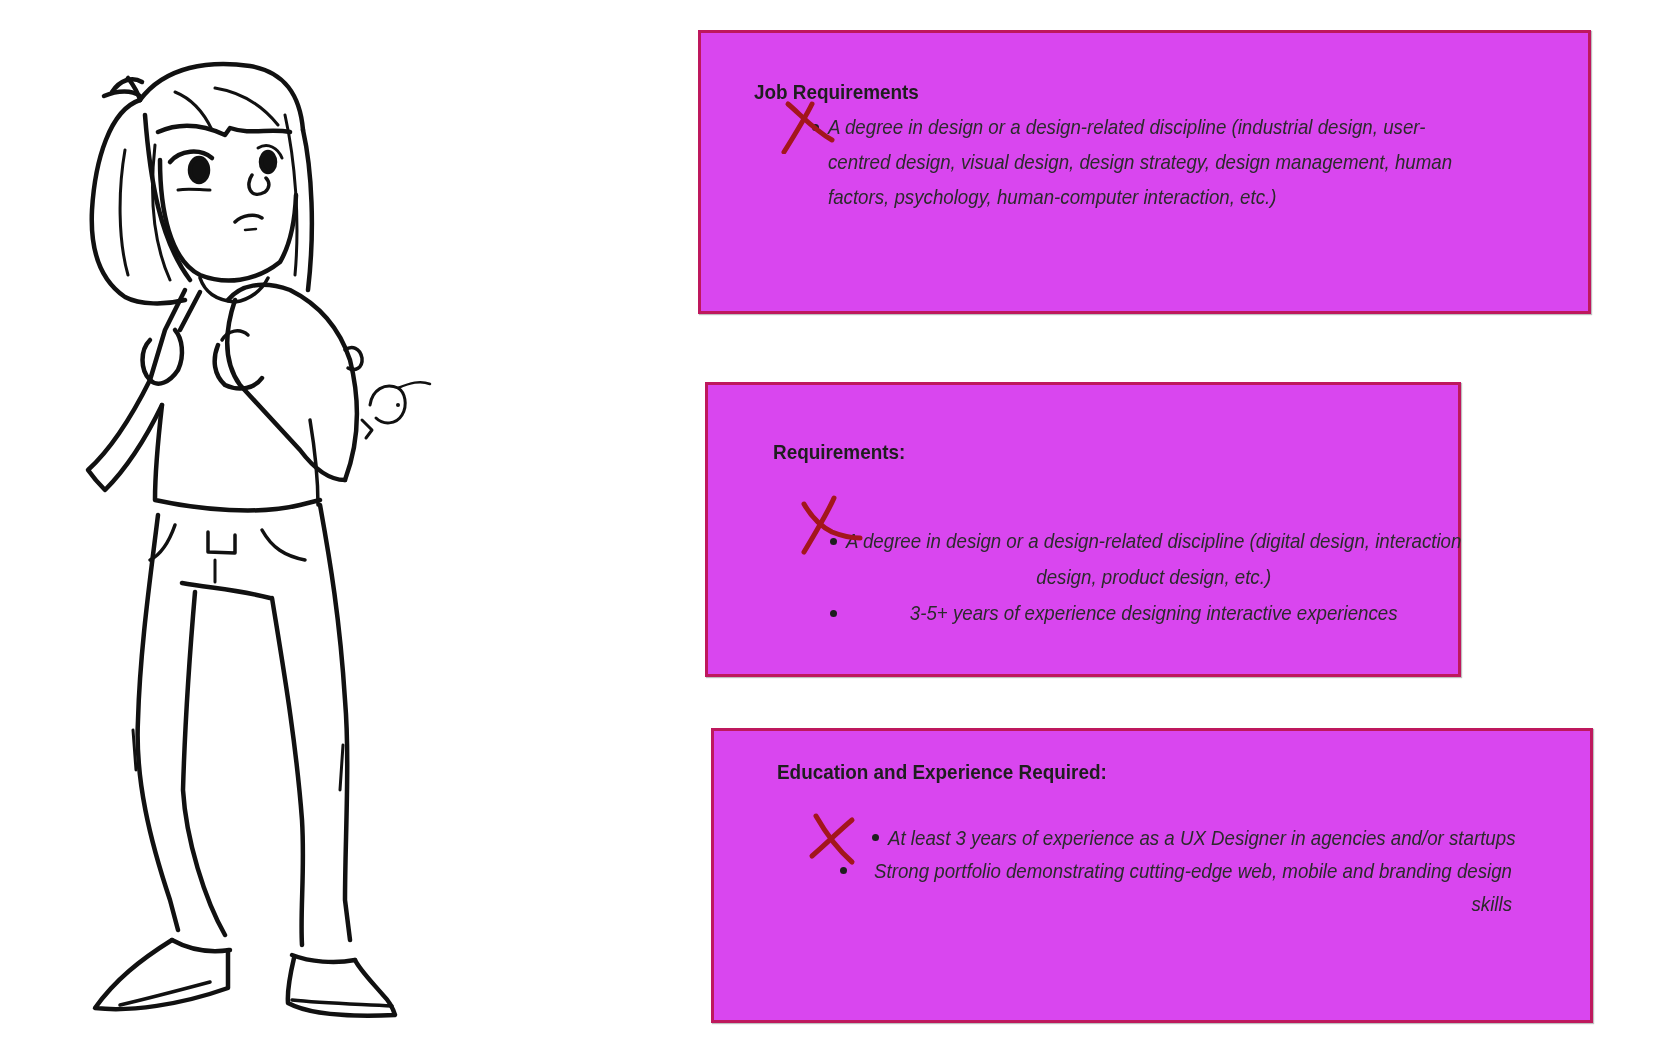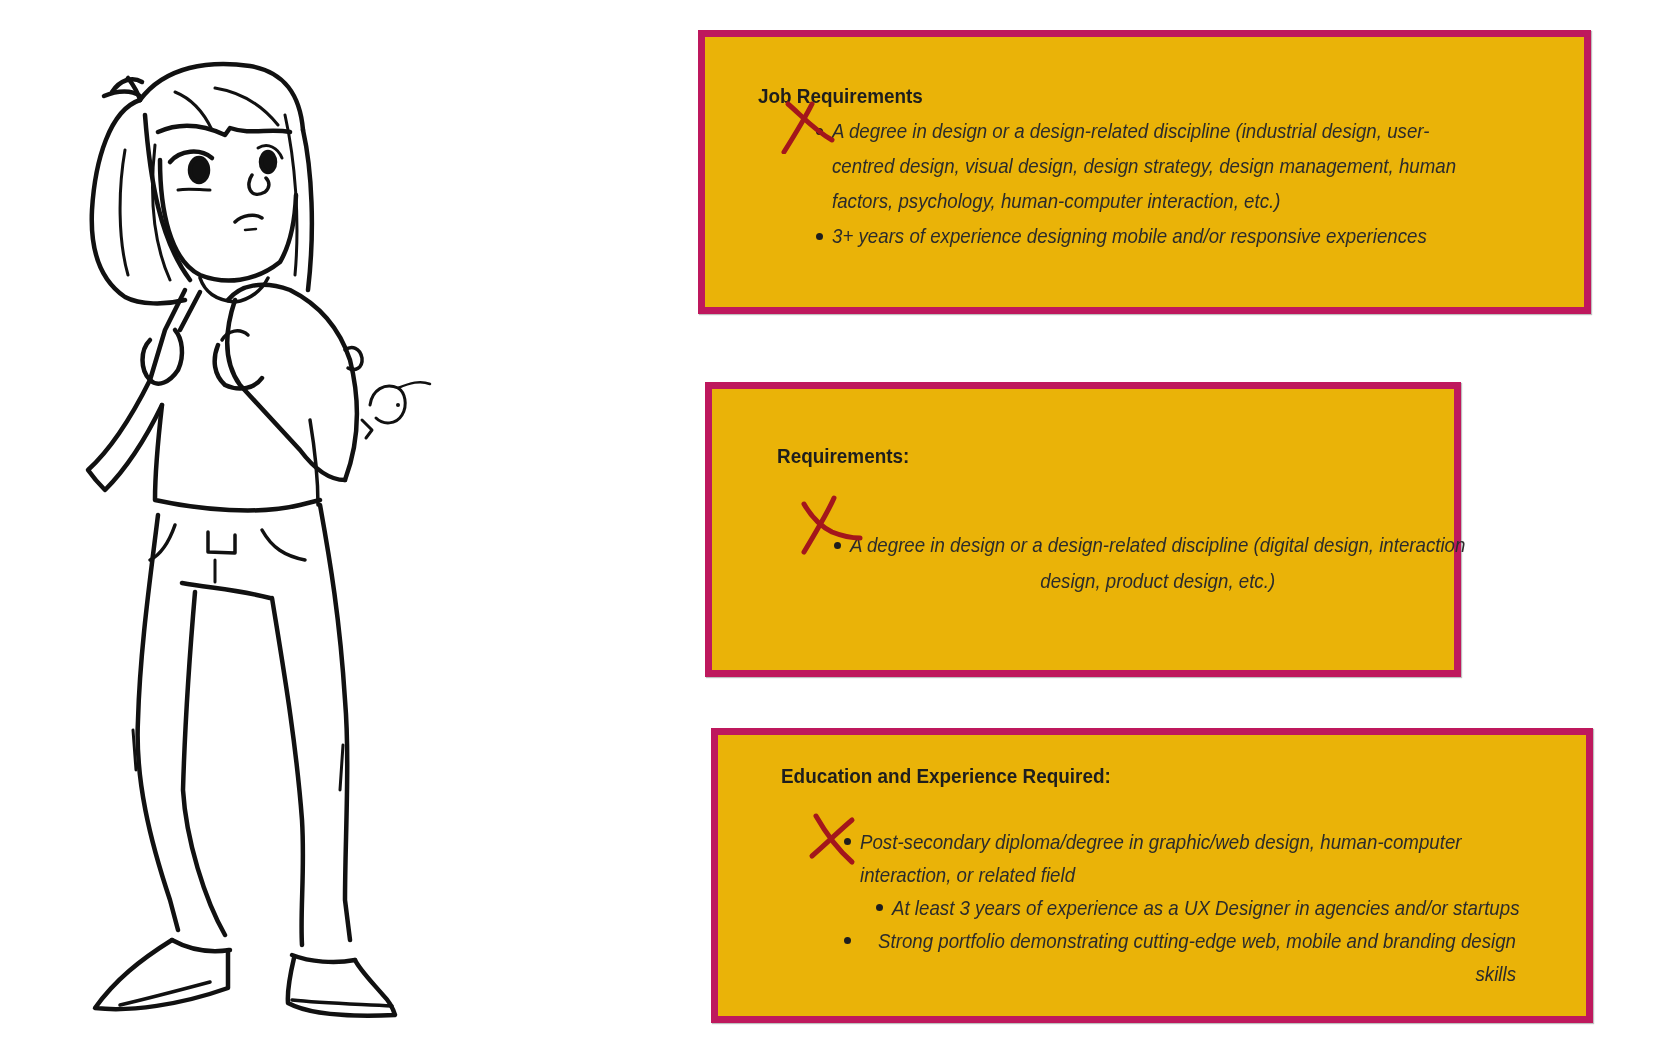--- a/index.html
+++ b/index.html
@@ -1,21 +1,21 @@
 <!DOCTYPE html>
 <html><head>
 <meta charset="utf-8">
 <style>
   html, body { margin: 0; padding: 0; background: #ffffff; }
   body { width: 1665px; height: 1056px; position: relative; overflow: hidden; font-family: "Liberation Sans", sans-serif; }
   .illustration { position: absolute; left: 0; top: 0; width: 640px; height: 1056px; }
   .illustration svg { width: 640px; height: 1056px; display: block; }
   .panel {
-    position: absolute; background: #eab308;
-    border: 7px solid #be185d;
+    position: absolute; background: #d946ef;
+    border: 3px solid #be185d;
     box-shadow: 1px 1px 1px rgba(0,0,0,0.25);
     box-sizing: border-box;
   }
   .panel-heading {
     position: absolute; font-weight: bold; font-size: 21px; color: #1e1e1e;
     white-space: nowrap; transform-origin: left center; transform: scaleX(0.9);
     line-height: 1;
   }
   .req-list { position: absolute; margin: 0; padding: 0; list-style: none; }
   .req-item { position: relative; font-size: 21px; color: #2b2b2b; transform-origin: left top; white-space: nowrap; font-style: italic; }
@@ -107,54 +107,49 @@
 
 <div class="panel" style="left:698px; top:30px; width:893px; height:284px;">
   <div class="panel-heading" style="left:53px; top:48px;">Job Requirements</div>
   <ul class="req-list" style="left:127px; top:76px;">
     <li class="req-item" style="height:105px;">
       <span class="bullet" style="left:-16px; top:15px;"></span>
       <span class="req-line" style="line-height:35px; transform:scaleX(0.89); transform-origin:left;">A degree in design or a design-related discipline (industrial design, user-</span>
       <span class="req-line" style="line-height:35px; transform:scaleX(0.89); transform-origin:left;">centred design, visual design, design strategy, design management, human</span>
       <span class="req-line" style="line-height:35px; transform:scaleX(0.89); transform-origin:left;">factors, psychology, human-computer interaction, etc.)</span>
     </li>
-    <li class="req-item" style="height:35px;">
-      <span class="bullet" style="left:-16px; top:15px;"></span>
-      <span class="req-line" style="line-height:35px; transform:scaleX(0.89); transform-origin:left;">3+ years of experience designing mobile and/or responsive experiences</span>
-    </li>
   </ul>
 </div>
 <svg class="x-mark" style="left:780px; top:100px;" width="56" height="54" viewBox="0 0 56 54">
   <path d="M8 4 C20 14 34 30 52 40" stroke="#a3161c" stroke-width="5" fill="none" stroke-linecap="round"></path>
   <path d="M32 4 C24 20 14 36 4 52" stroke="#a3161c" stroke-width="5" fill="none" stroke-linecap="round"></path>
 </svg>
 
 <div class="panel" style="left:705px; top:382px; width:756px; height:295px;text-align:center;">
   <div class="panel-heading" style="left:65px; top:56px;">Requirements:</div>
   <ul class="req-list" style="left:138px; top:118px;margin-top:20px;">
     <li class="req-item" style="height:72px;">
       <span class="bullet" style="left:-16px; top:15px;"></span>
       <span class="req-line" style="line-height:36px; transform:scaleX(0.89); transform-origin:left;">A degree in design or a design-related discipline (digital design, interaction</span>
       <span class="req-line" style="line-height:36px; transform:scaleX(0.89); transform-origin:left;">design, product design, etc.)</span>
     </li>
+    <li class="req-item" style="height:36px;">
+      <span class="bullet" style="left:-16px; top:15px;"></span>
+      <span class="req-line" style="line-height:36px; transform:scaleX(0.89); transform-origin:left;">3-5+ years of experience designing interactive experiences</span>
+    </li>
   </ul>
 </div>
 <svg class="x-mark" style="left:798px; top:494px;" width="66" height="62" viewBox="0 0 66 62">
   <path d="M6 10 C14 24 22 32 34 38 C44 42 54 44 62 44" stroke="#a3161c" stroke-width="5" fill="none" stroke-linecap="round"></path>
   <path d="M36 4 C30 18 18 38 6 58" stroke="#a3161c" stroke-width="5" fill="none" stroke-linecap="round"></path>
 </svg>
 
 <div class="panel" style="left:711px; top:728px; width:882px; height:295px;">
   <div class="panel-heading" style="left:63px; top:30px;">Education and Experience Required:</div>
   <ul class="req-list" style="left:142px; top:90px;">
-    <li class="req-item" style="height:66px;">
-      <span class="bullet" style="left:-16px; top:13px;"></span>
-      <span class="req-line" style="line-height:33px; transform:scaleX(0.89); transform-origin:left;">Post-secondary diploma/degree in graphic/web design, human-computer</span>
-      <span class="req-line" style="line-height:33px; transform:scaleX(0.89); transform-origin:left;">interaction, or related field</span>
-    </li>
     <li class="req-item" style="height:33px;margin-left:32px;">
       <span class="bullet" style="left:-16px; top:13px;"></span>
       <span class="req-line" style="line-height:33px; transform:scaleX(0.89); transform-origin:left;">At least 3 years of experience as a UX Designer in agencies and/or startups</span>
     </li>
     <li class="req-item" style="height:66px;text-align:right;">
       <span class="bullet" style="left:-16px; top:13px;"></span>
       <span class="req-line" style="line-height:33px; transform:scaleX(0.89); transform-origin:left;">Strong portfolio demonstrating cutting-edge web, mobile and branding design</span>
       <span class="req-line" style="line-height:33px; transform:scaleX(0.89); transform-origin:left;">skills</span>
     </li>
   </ul>

